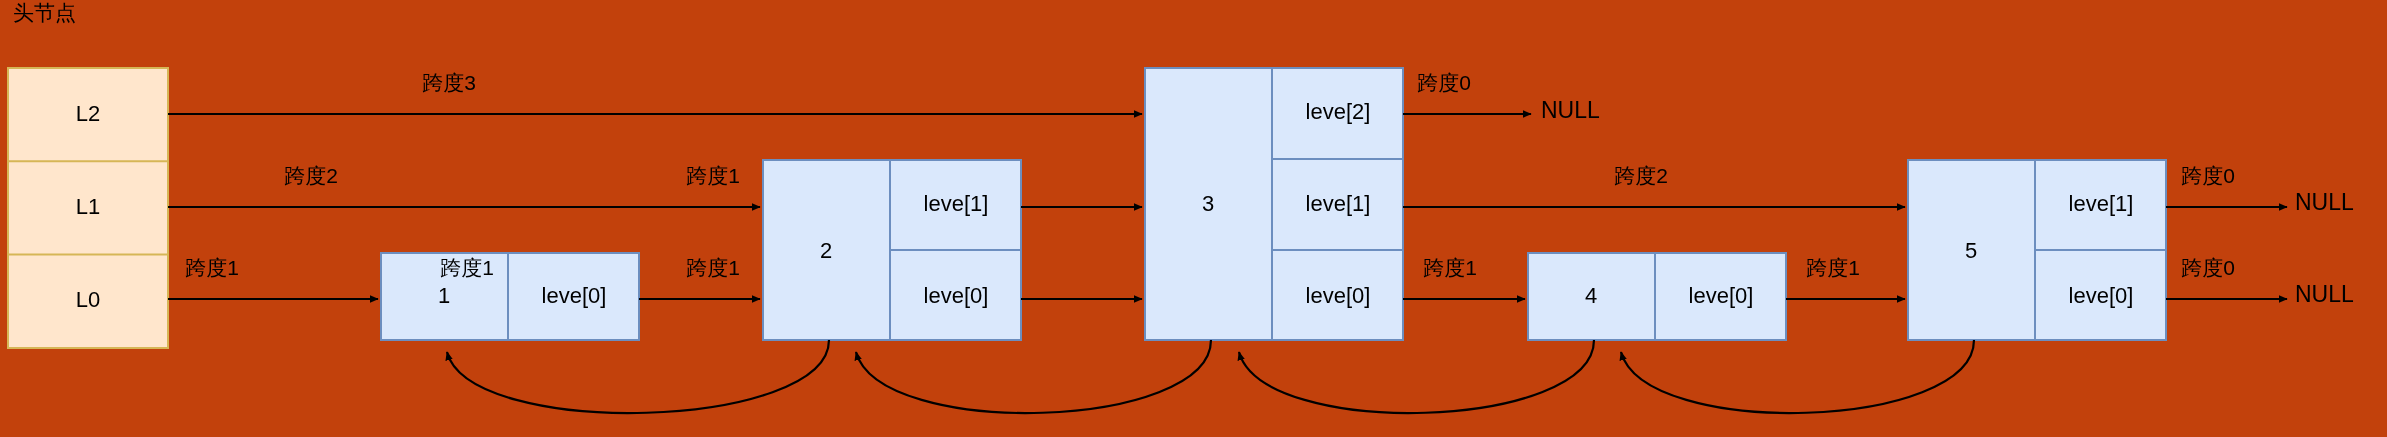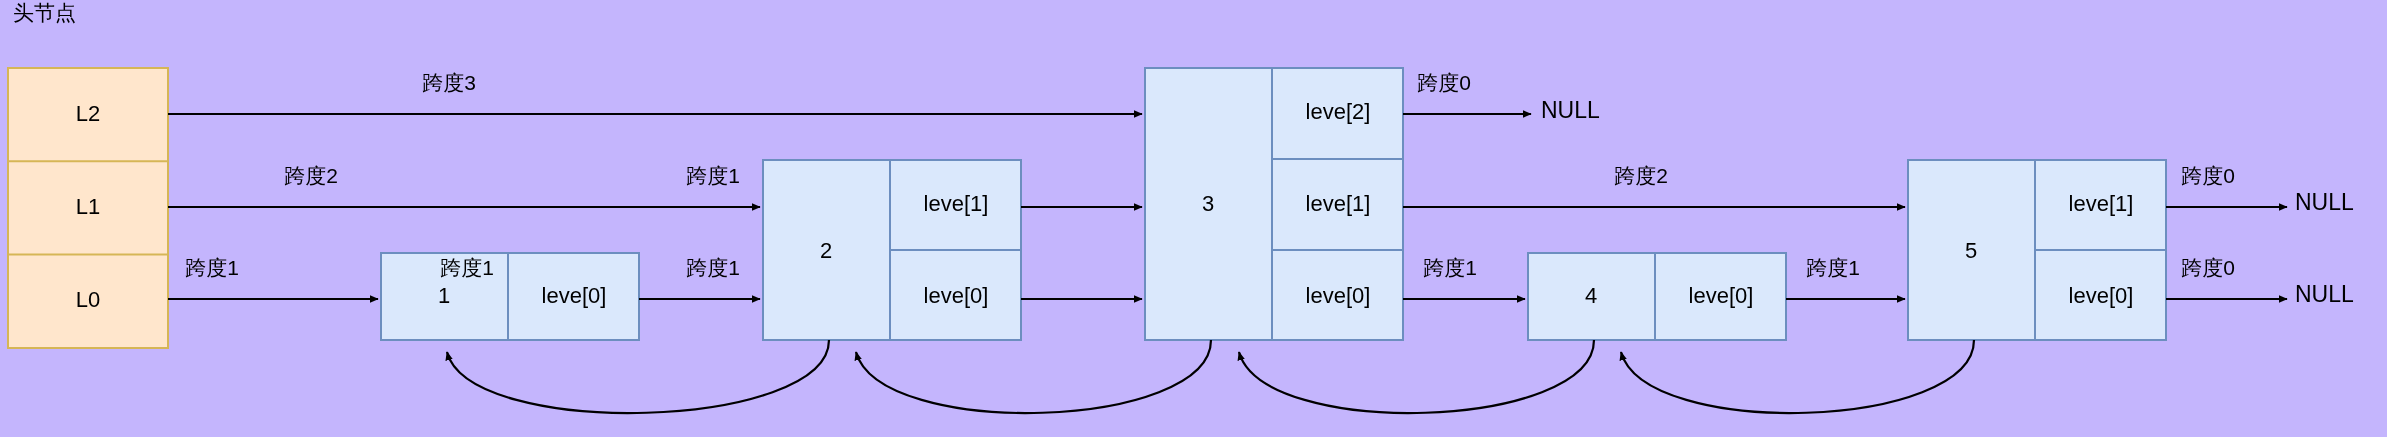--- a/index.html
+++ b/index.html
@@ -8,21 +8,21 @@
     padding: 0;
     background: #ffffff;
   }
   body {
     font-family: "Liberation Sans", "DejaVu Sans", sans-serif;
   }
   #canvas {
     position: relative;
     width: 2387px;
     height: 437px;
-    background: #c4b5fd;
+    background: #c2410c;
     overflow: hidden;
     text-align: right;
   }
   svg#diagram {
     position: absolute;
     left: 0;
     top: 0;
     width: 2387px;
     height: 437px;
     display: block;

